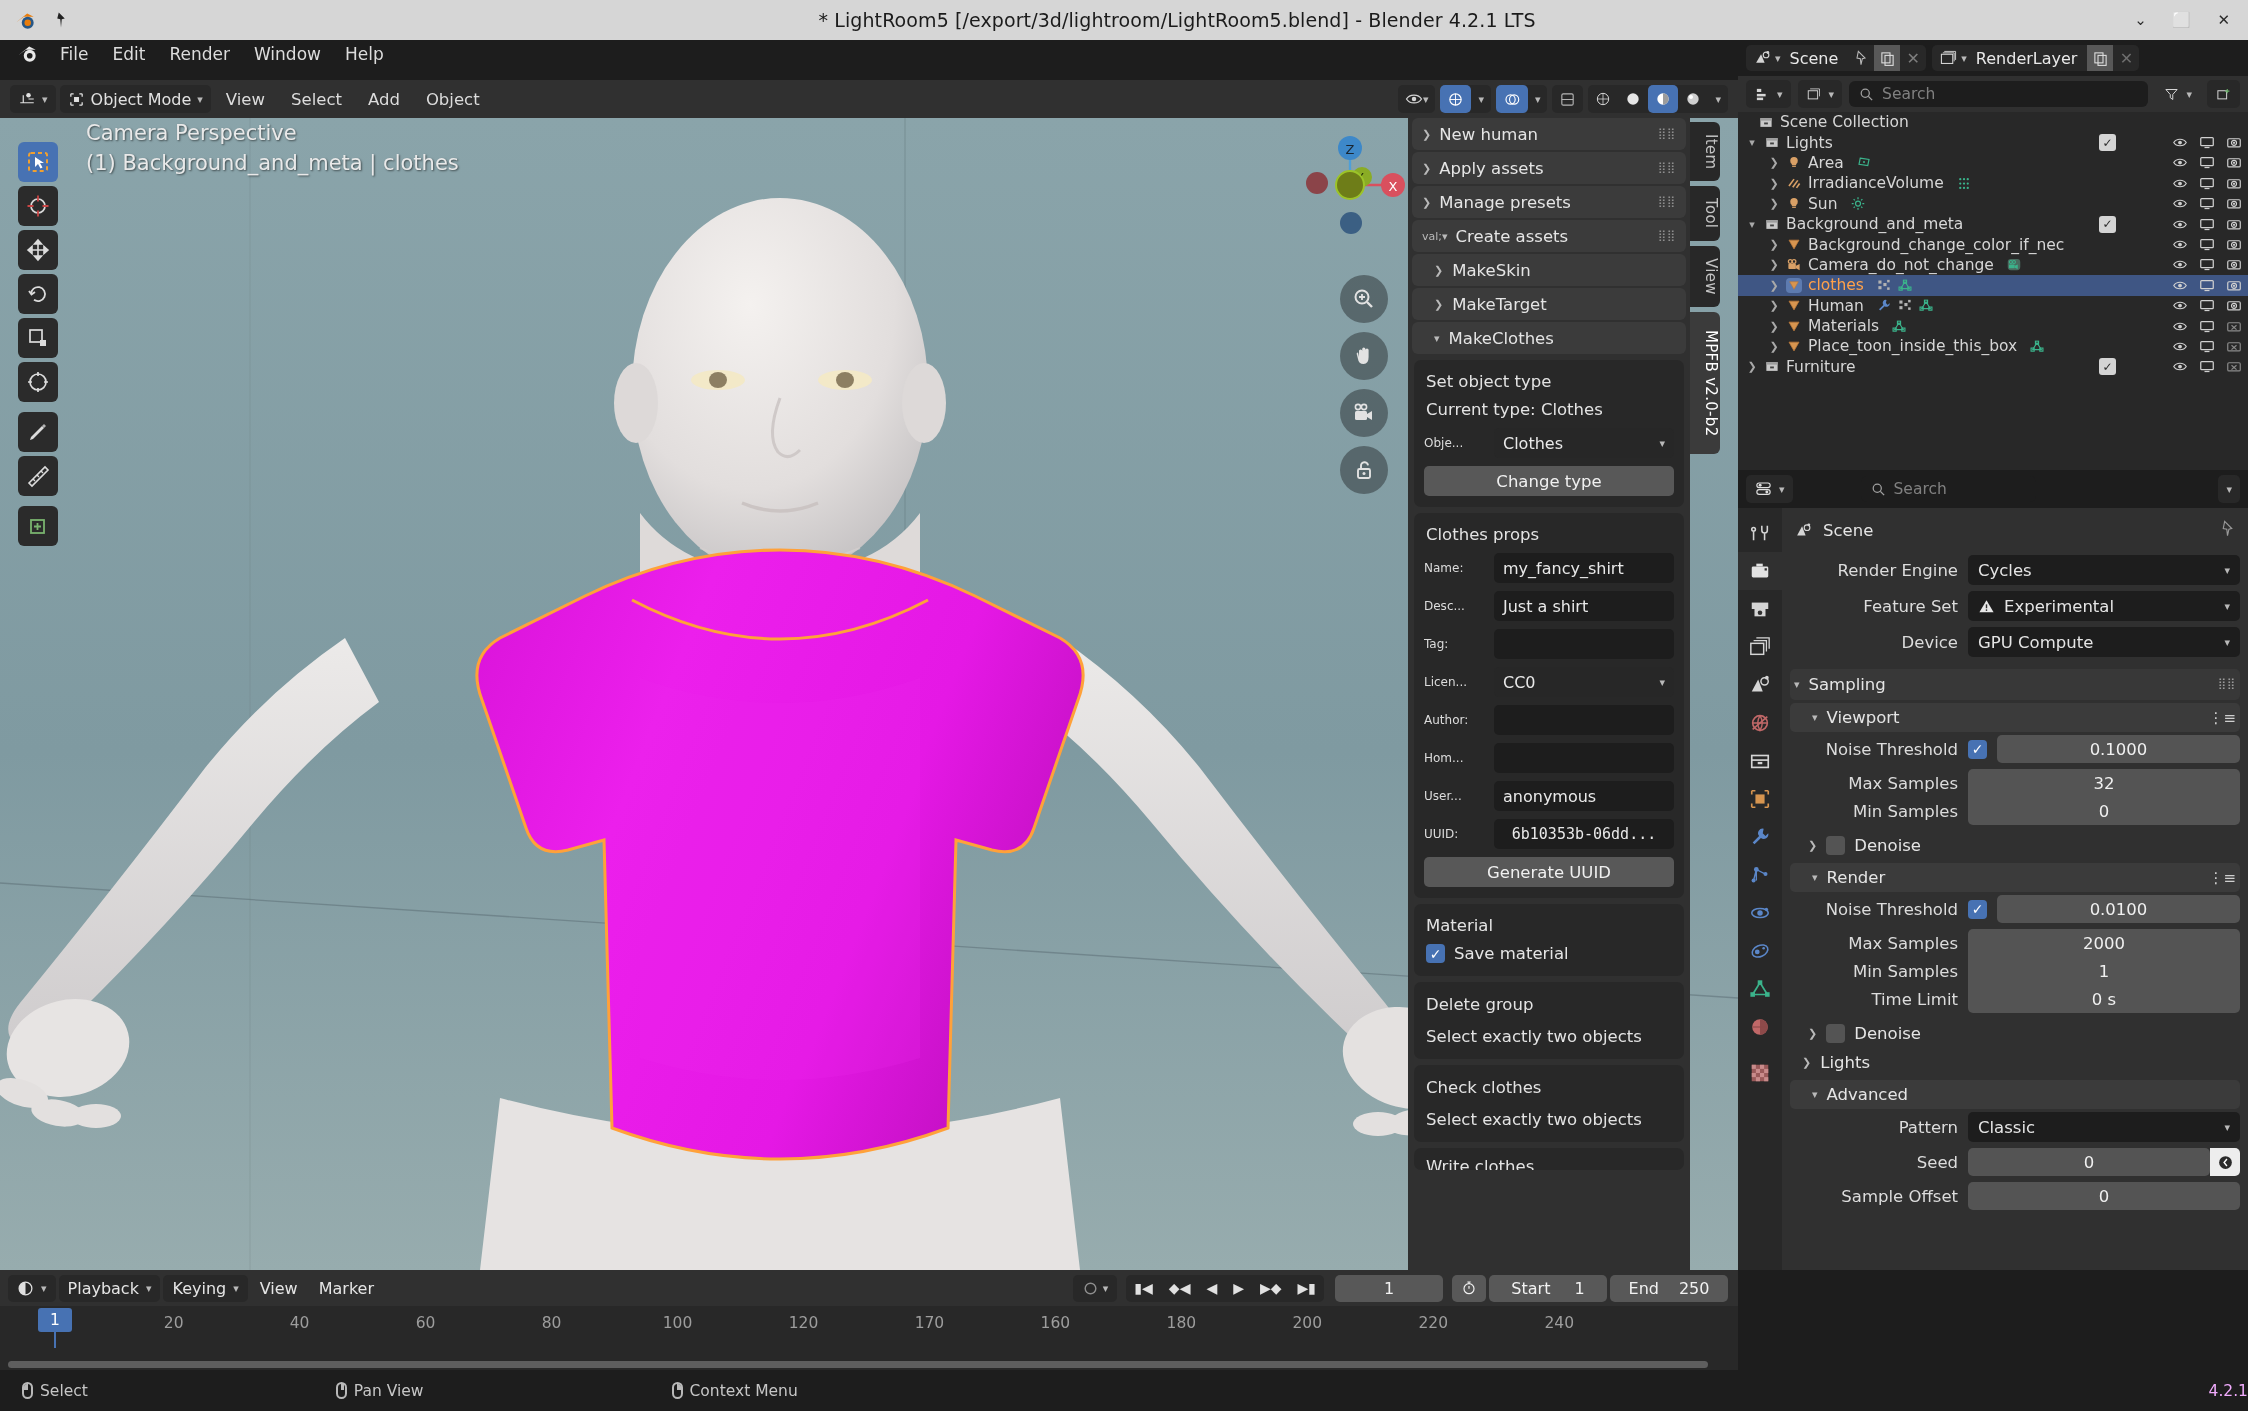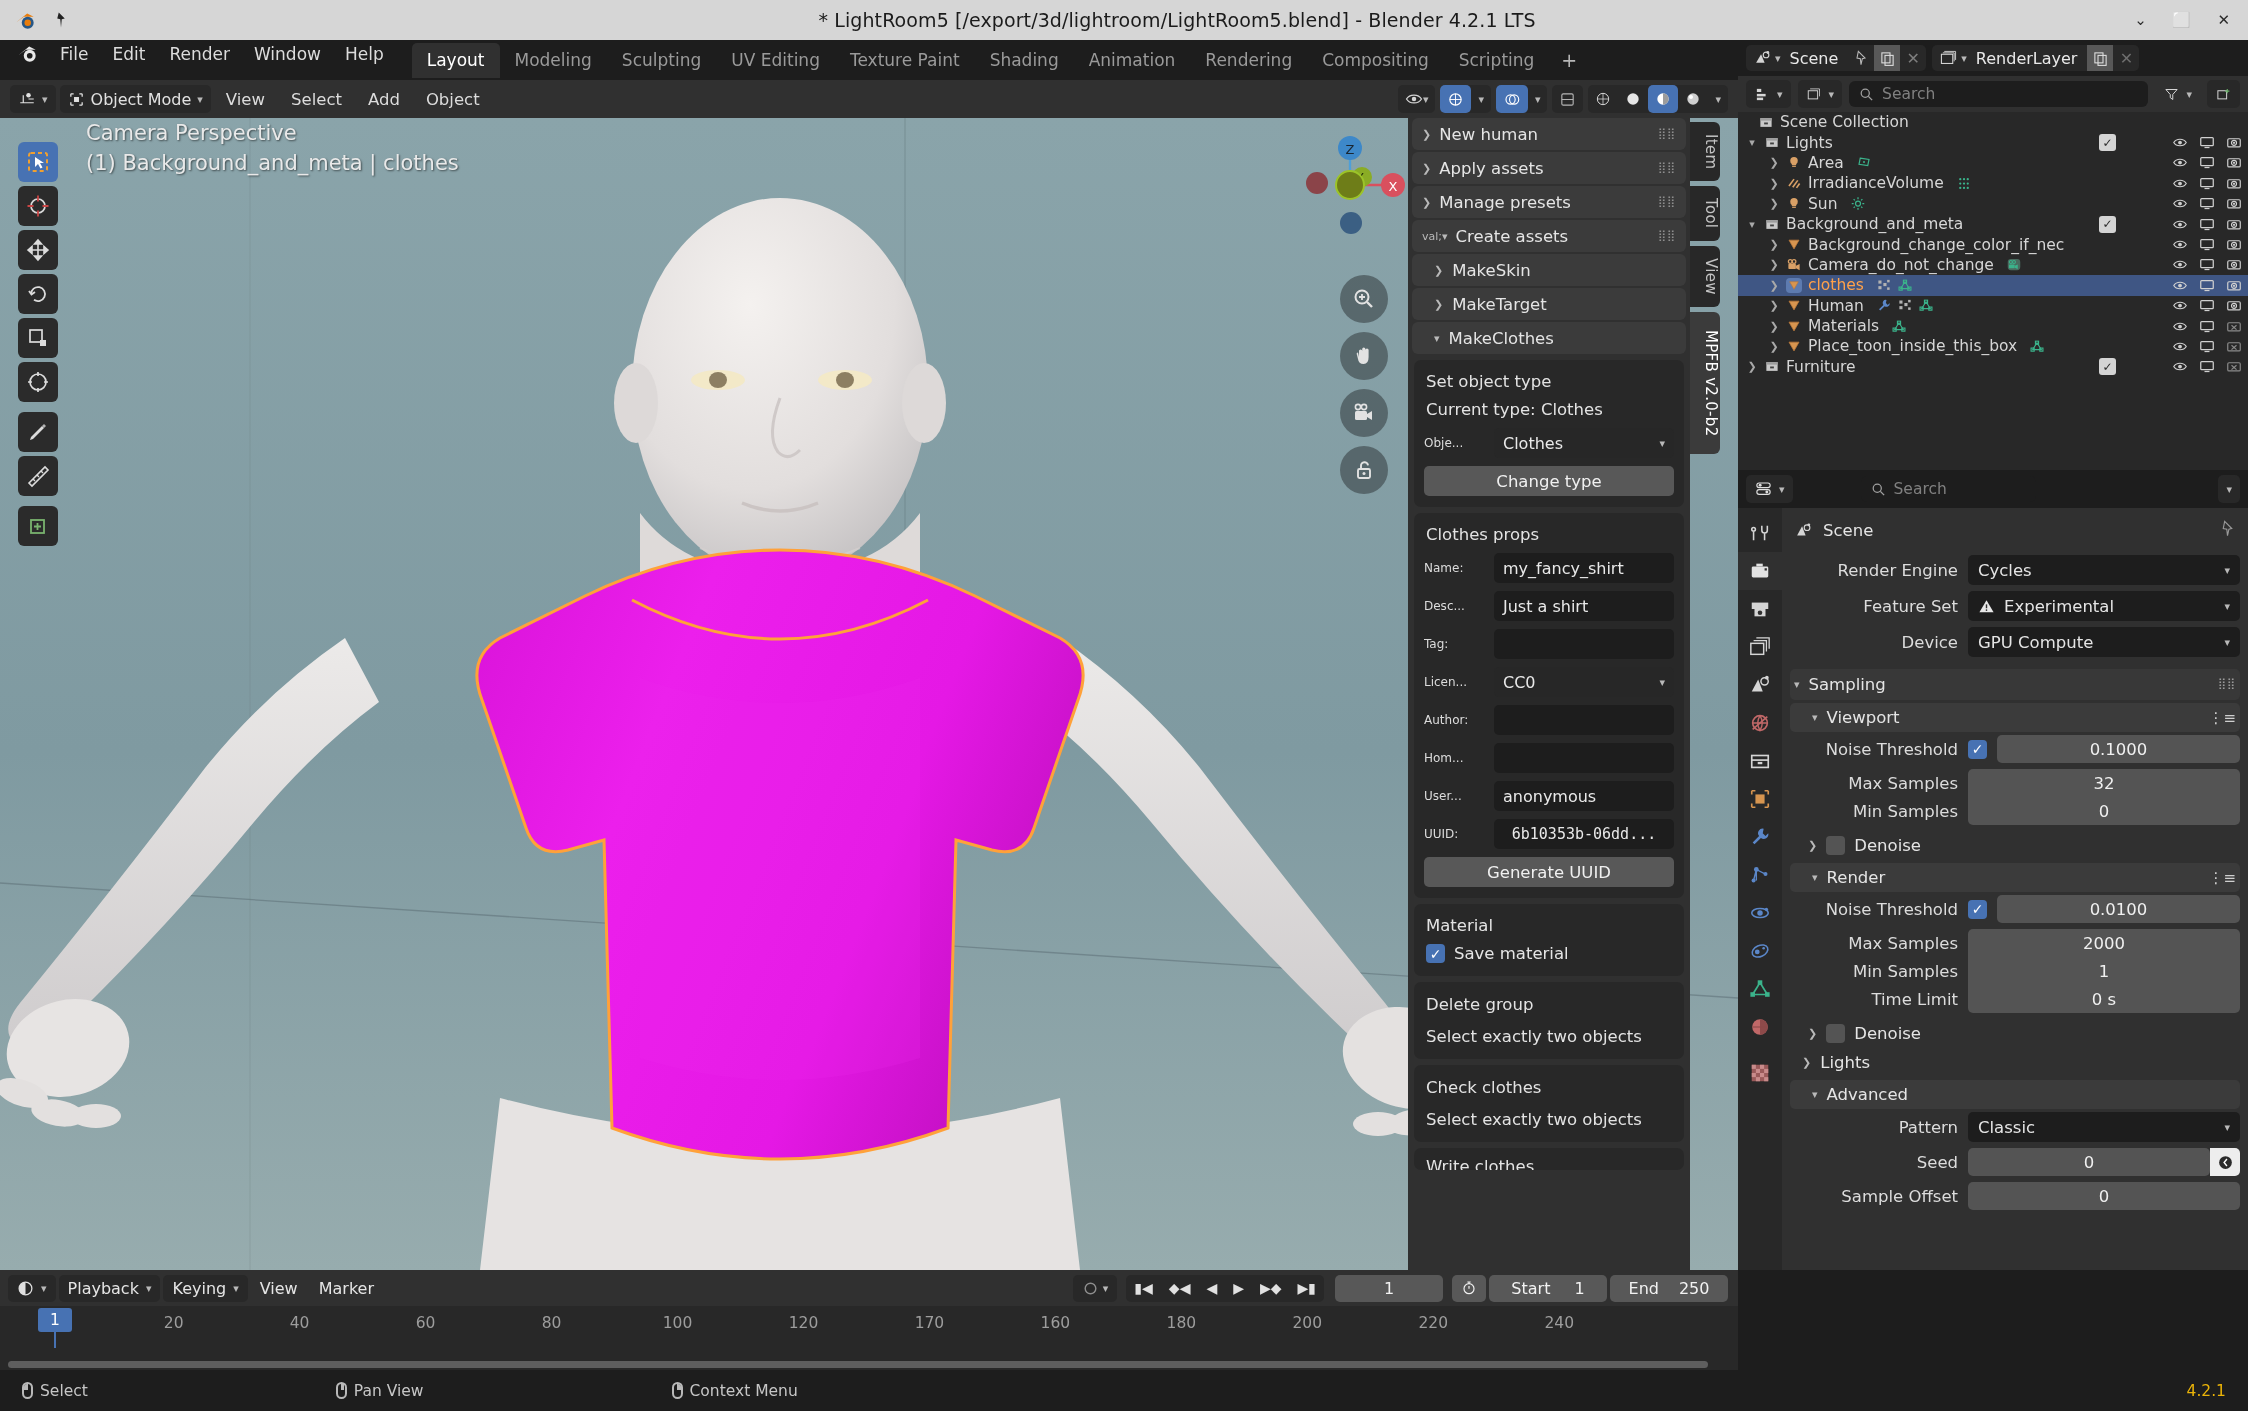--- a/index.html
+++ b/index.html
@@ -164,21 +164,21 @@
               font-size:15.5px; color:#fff;}
   #phline { position:absolute; left:54px; top:26px; width:2px; height:16px; background:#4772b3;}
   #tlScroll { position:absolute; left:0; bottom:0; height:12px; width:100%; }
   #tlScrollBar { position:absolute; left:8px; top:3px; height:7px; width:1700px;
                  background:#5e5e5e; border-radius:4px;}
 
   
   #statusbar { left:0; top:1370px; width:2248px; height:41px; background:#1d1d1d;
                display:flex; align-items:center; font-size:15.5px; color:#c6c6c6; }
   .sb { display:flex; align-items:center; gap:7px; }
-  #sbVersion { margin-left:auto; padding-right:22px; color:#eab308;}
+  #sbVersion { margin-left:auto; color:#f0abfc;}
   #termText { position:absolute; left:10px; top:1396px; width:2100px; font-family:"DejaVu Sans Mono", monospace;
               font-size:14px; color:#4a4a4a; white-space:nowrap; overflow:hidden; }
 
   .mouseicon { display:inline-block; width:11px; height:17px; border:2px solid #b9b9b9;
                border-radius:6px; position:relative; }
   .mouseicon.l:before { content:""; position:absolute; left:-0px; top:0px; width:4px; height:6px;
                background:#b9b9b9; border-radius:3px 0 0 0;}
   .mouseicon.m:before { content:""; position:absolute; left:3px; top:0px; width:3px; height:6px;
                background:#b9b9b9;}
   .mouseicon.r:before { content:""; position:absolute; right:-0px; top:0px; width:4px; height:6px;
@@ -210,33 +210,20 @@
   <svg class="blender-logo" viewBox="0 0 24 24">
     <path d="M4 14 L14 6 L20 9 L11 9 Z" fill="#e9e9e9"></path>
     <circle cx="14.5" cy="14.5" r="5.5" fill="#e9e9e9"></circle>
     <circle cx="14.5" cy="14.5" r="2.6" fill="#1d1d1d"></circle>
   </svg>
   <div class="mi">File</div>
   <div class="mi">Edit</div>
   <div class="mi">Render</div>
   <div class="mi">Window</div>
   <div class="mi">Help</div>
-  <div class="wsTabs">
-    <div class="wsTab active">Layout</div>
-    <div class="wsTab">Modeling</div>
-    <div class="wsTab">Sculpting</div>
-    <div class="wsTab">UV Editing</div>
-    <div class="wsTab">Texture Paint</div>
-    <div class="wsTab">Shading</div>
-    <div class="wsTab">Animation</div>
-    <div class="wsTab">Rendering</div>
-    <div class="wsTab">Compositing</div>
-    <div class="wsTab">Scripting</div>
-    <div class="wsPlus">+</div>
-  </div>
 </div>
 
 <div id="vpheader" class="abs">
   <div class="hbtn">
     <svg width="18" height="18" viewBox="0 0 24 24">
       <path d="M3 17 h18 M7 17 V7 M14 12 h7" stroke="#e1e1e1" stroke-width="1.6" fill="none"></path>
       <circle cx="14" cy="7" r="3" fill="#e1e1e1"></circle>
     </svg>
       <span class="chev">▾</span>
   </div>

